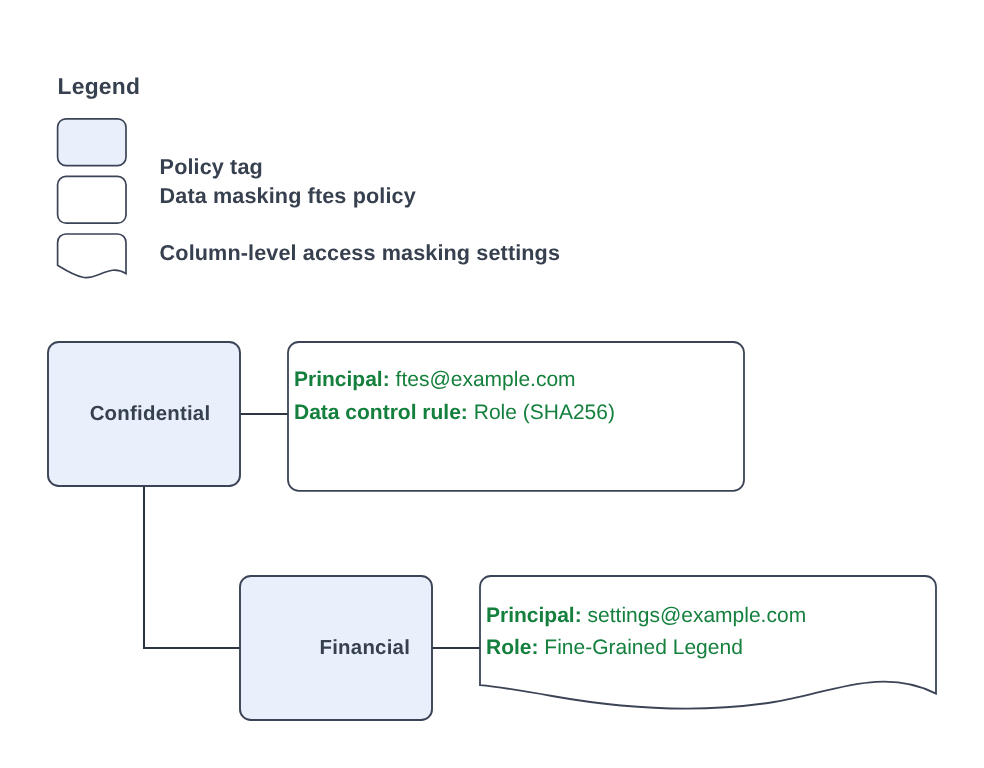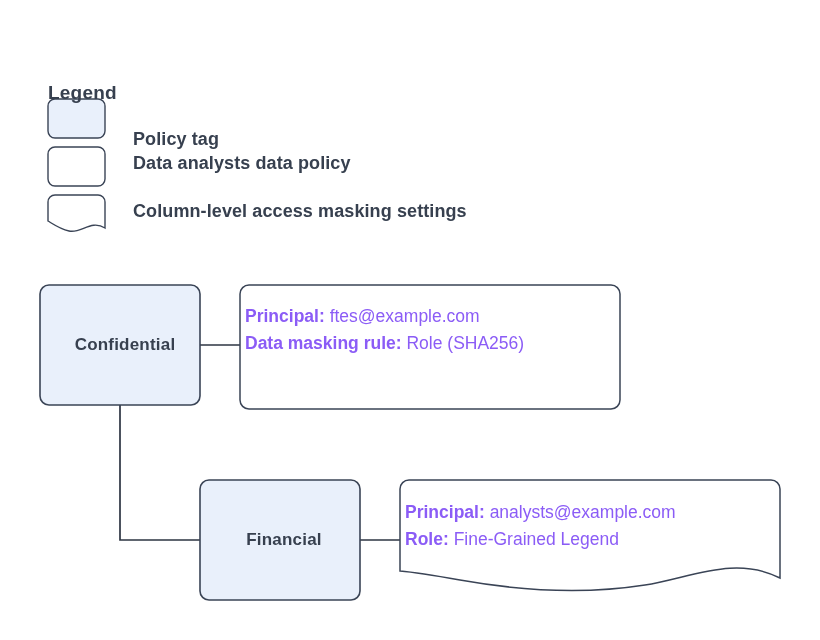--- a/index.html
+++ b/index.html
@@ -43,21 +43,21 @@
     letter-spacing: 0.1px;
   }
   .node-text {
     font-size: 17px;
     font-weight: bold;
     text-align: center;
     letter-spacing: 0.2px;
   }
   .detail-box {
     position: absolute;
-    color: #8b5cf6;
+    color: #15803d;
     font-size: 17.5px;
     line-height: 27px;
   }
   .detail-box .k { font-weight: bold; }
   .detail-box .v { font-weight: normal; }
   .detail-row { white-space: nowrap; }
 </style>
 </head>
 <body>
 
@@ -94,47 +94,47 @@
              A 9 9 0 0 1 409 480
              L 771 480
              A 9 9 0 0 1 780 489
              L 780 578
              C 735 555 690 578 645 585
              C 575 596 505 588 460 580
              C 432 575 412 572 400 571
              Z" fill="#ffffff" stroke="#3a4456" stroke-width="1.5"></path>
   </svg>
 
-  <div class="lbl legend-title" style="left:48px; top:62px;margin-top:20px;">Legend</div>
+  <div class="lbl legend-title" style="left:48px; top:62px;">Legend</div>
 
   <div class="lbl legend-text" style="left:133px; top:105px;margin-top:24px;">Policy tag</div>
 
-  <div class="lbl legend-text" style="left:133px; top:153px;">Data analysts data policy</div>
+  <div class="lbl legend-text" style="left:133px; top:153px;">Data masking ftes policy</div>
 
   <div class="lbl legend-text" style="left:133px; top:201px;">Column-level access masking settings</div>
 
   <div class="lbl node-text" style="left:40px; top:335px; width:170px;">Confidential</div>
 
-  <div class="lbl node-text" style="left:200px; top:530px; width:168px;">Financial</div>
+  <div class="lbl node-text" style="left:200px; top:530px; width:168px;padding-left:20px;">Financial</div>
 
   <div class="detail-box" style="left:245px; top:303px;">
     <div class="detail-row">
       <span class="k">Principal:</span>
       <span class="v">ftes@example.com</span>
     </div>
     <div class="detail-row">
-      <span class="k">Data masking rule:</span>
+      <span class="k">Data control rule:</span>
       <span class="v">Role (SHA256)</span>
     </div>
   </div>
 
   <div class="detail-box" style="left:405px; top:499px;">
     <div class="detail-row">
       <span class="k">Principal:</span>
-      <span class="v">analysts@example.com</span>
+      <span class="v">settings@example.com</span>
     </div>
     <div class="detail-row">
       <span class="k">Role:</span>
       <span class="v">Fine-Grained Legend</span>
     </div>
   </div>
 
 </div>
 
 </body></html>

